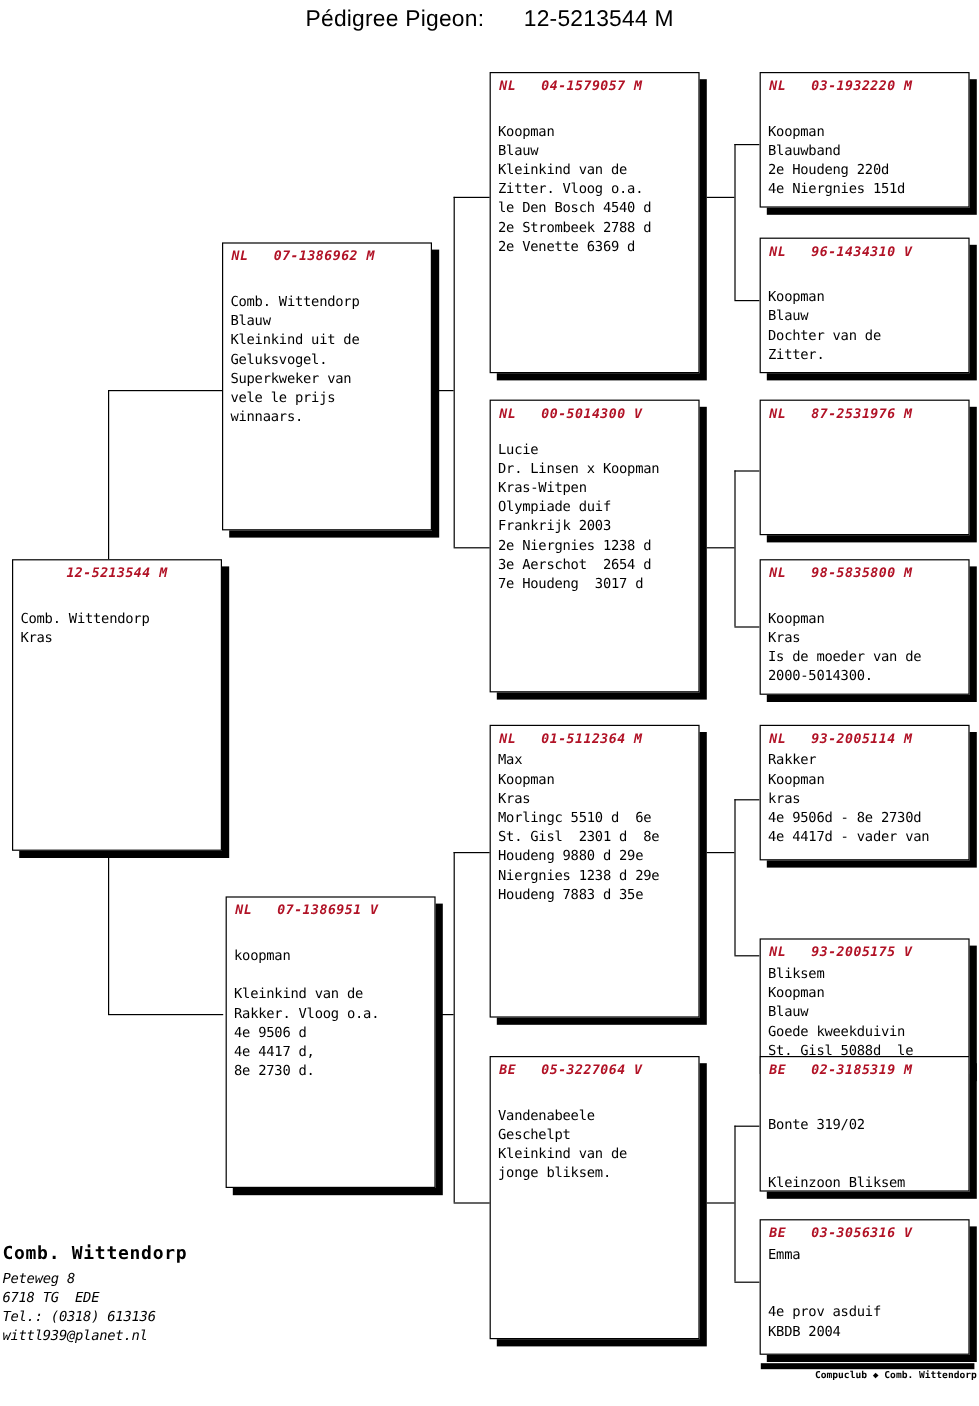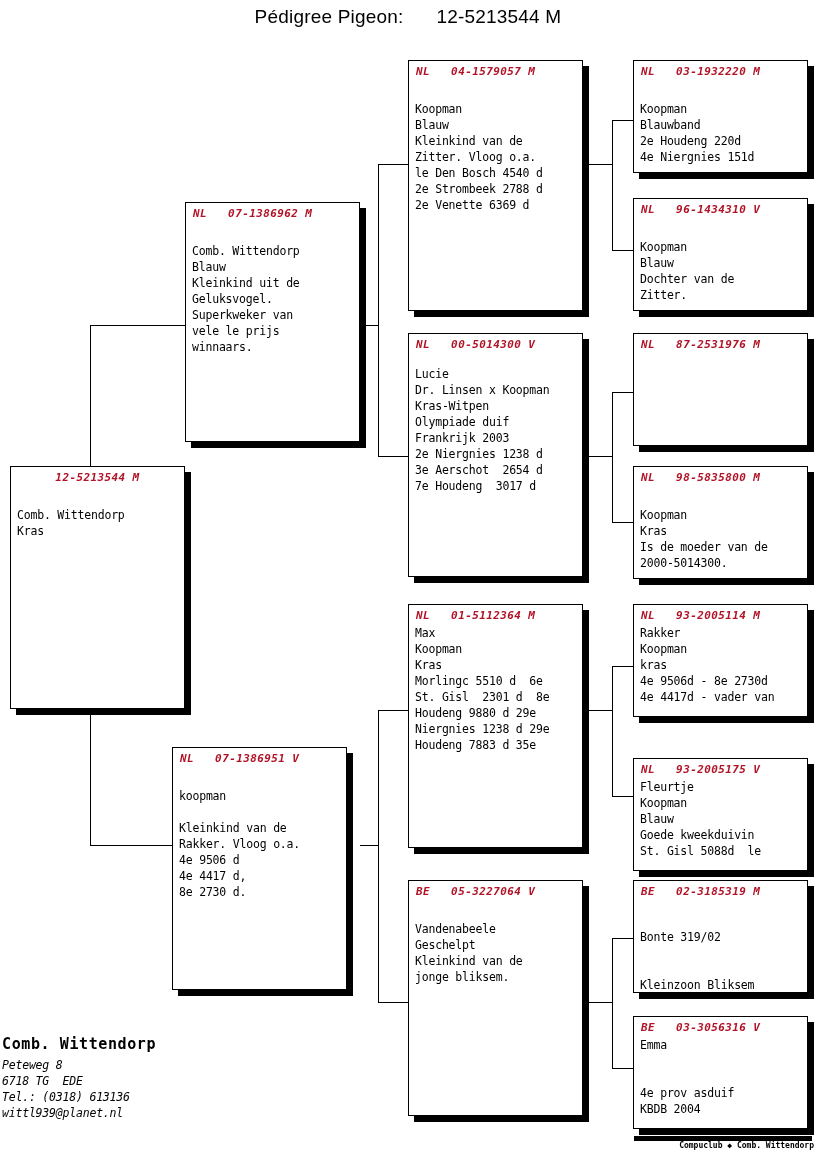--- a/index.html
+++ b/index.html
@@ -124,21 +124,21 @@
 Comb. Wittendorp
 Blauw
 Kleinkind uit de
 Geluksvogel.
 Superkweker van
 vele le prijs
 winnaars.</div>
     </div>
   </div>
 
-  <div class="pbox" style="left:172px;top:747px;width:175px;height:243px;padding-left:28px;">
+  <div class="pbox" style="left:188px;top:747px;width:175px;height:243px;padding-left:28px;">
     <div class="shadow"></div>
     <div class="frame">
       <div class="hdr">NL   07-1386951 V</div>
       <div class="body">
 koopman
 
 Kleinkind van de
 Rakker. Vloog o.a.
 4e 9506 d
 4e 4417 d,
@@ -251,25 +251,25 @@
     <div class="frame">
       <div class="hdr">NL   93-2005114 M</div>
       <div class="body" style="top:20px;">Rakker
 Koopman
 kras
 4e 9506d - 8e 2730d
 4e 4417d - vader van</div>
     </div>
   </div>
 
-  <div class="pbox" style="left:633px;top:758px;width:175px;height:113px;">
+  <div class="pbox" style="left:633px;top:782px;width:175px;height:113px;">
     <div class="shadow"></div>
     <div class="frame">
       <div class="hdr">NL   93-2005175 V</div>
-      <div class="body" style="top:20px;">Fleurtje
+      <div class="body" style="top:20px;">Bliksem
 Koopman
 Blauw
 Goede kweekduivin
 St. Gisl 5088d  le</div>
     </div>
   </div>
 
   <div class="pbox" style="left:633px;top:880px;width:175px;height:113px;">
     <div class="shadow"></div>
     <div class="frame">

